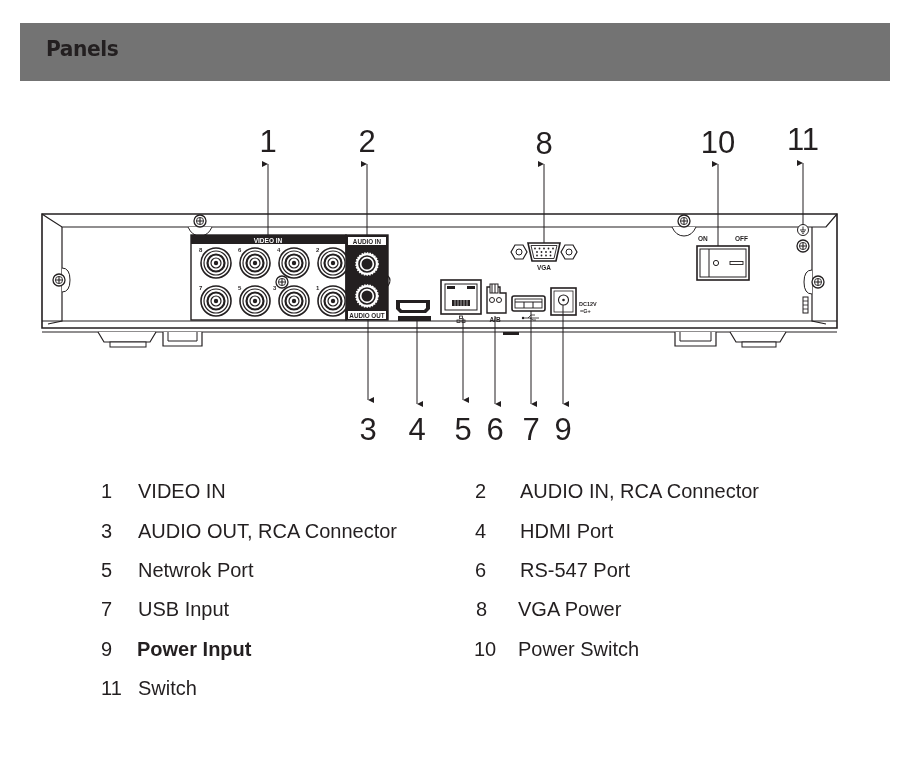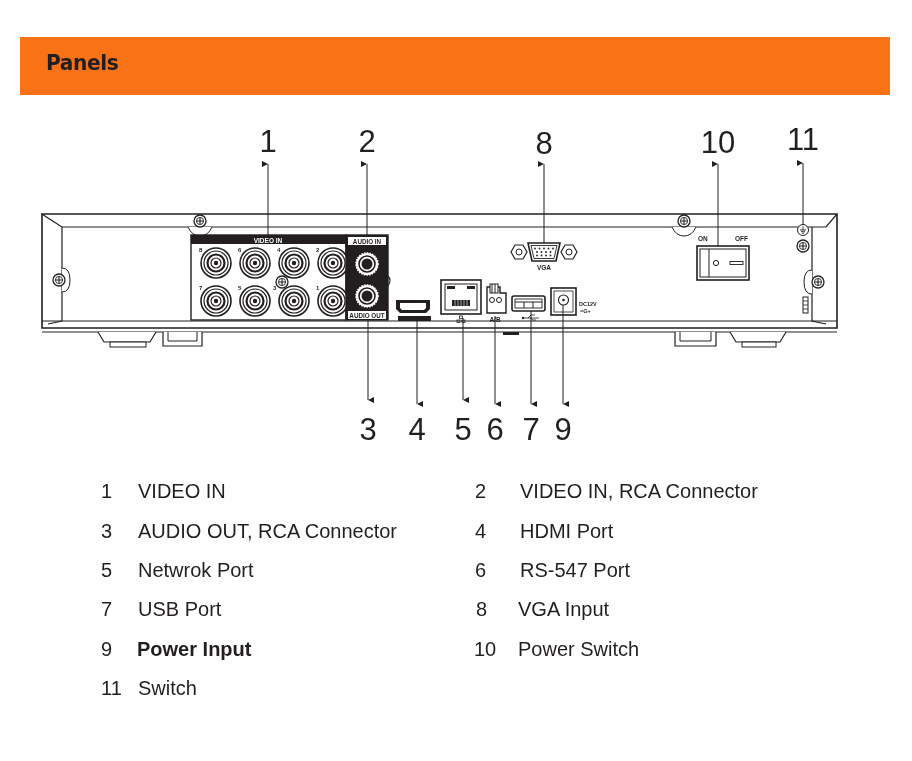--- a/index.html
+++ b/index.html
@@ -1,17 +1,17 @@
 <!DOCTYPE html>
 <html><head>
   <meta charset="utf-8">
   <style>
     html, body { margin: 0; padding: 0; background: #ffffff; }
     body { width: 912px; height: 761px; position: relative; overflow: hidden; font-family: "Liberation Sans", sans-serif; color: #231f20; }
-    .header-band { position: absolute; left: 20px; top: 37px; width: 870px; height: 58px; background: #f97316; }
+    .header-band { position: absolute; left: 20px; top: 23px; width: 870px; height: 58px; background: #737373; }
     .header-title { position: absolute; left: 26px; top: 13px; font-family: "DejaVu Sans", sans-serif; font-weight: bold; font-size: 22px; color: #231f20; letter-spacing: -0.5px; transform: scaleX(0.92); transform-origin: left center; }
     .diagram { position: absolute; left: 0; top: 0; }
     .callout { font-family: "Liberation Sans", sans-serif; font-size: 31px; fill: #231f20; }
     .tiny { font-family: "Liberation Sans", sans-serif; font-weight: bold; fill: #231f20; }
     .legend { position: absolute; font-size: 20px; color: #231f20; white-space: nowrap; }
     .legend .num { position: absolute; left: 0; top: 0; }
     .legend .txt { position: absolute; top: 0; }
   </style>
 </head>
 <body>
@@ -240,46 +240,46 @@
   <div class="legend" style="left:101px; top:520px;">
     <span class="num">3</span>
     <span class="txt" style="left:37px;">AUDIO OUT, RCA Connector</span>
   </div>
   <div class="legend" style="left:101px; top:559px;">
     <span class="num">5</span>
     <span class="txt" style="left:37px;text-align:right;">Netwrok Port</span>
   </div>
   <div class="legend" style="left:101px; top:598px;">
     <span class="num">7</span>
-    <span class="txt" style="left:37px;">USB Port</span>
+    <span class="txt" style="left:37px;">USB Input</span>
   </div>
   <div class="legend" style="left:101px; top:638px;">
     <span class="num">9</span>
     <span class="txt" style="left:36px;font-weight:bold;">Power Input</span>
   </div>
   <div class="legend" style="left:101px; top:677px;">
     <span class="num">11</span>
     <span class="txt" style="left:37px;">Switch</span>
   </div>
 </div>
 
 <div>
   <div class="legend" style="left:475px; top:480px;">
     <span class="num">2</span>
-    <span class="txt" style="left:45px;">VIDEO IN, RCA Connector</span>
+    <span class="txt" style="left:45px;">AUDIO IN, RCA Connector</span>
   </div>
   <div class="legend" style="left:475px; top:520px;">
     <span class="num">4</span>
     <span class="txt" style="left:45px;">HDMI Port</span>
   </div>
   <div class="legend" style="left:475px; top:559px;">
     <span class="num">6</span>
     <span class="txt" style="left:45px;">RS-547 Port</span>
   </div>
   <div class="legend" style="left:476px; top:598px;">
     <span class="num">8</span>
-    <span class="txt" style="left:42px;">VGA Input</span>
+    <span class="txt" style="left:42px;">VGA Power</span>
   </div>
   <div class="legend" style="left:474px; top:638px;">
     <span class="num">10</span>
     <span class="txt" style="left:44px;text-align:right;">Power Switch</span>
   </div>
 </div>
 
 </body></html>

